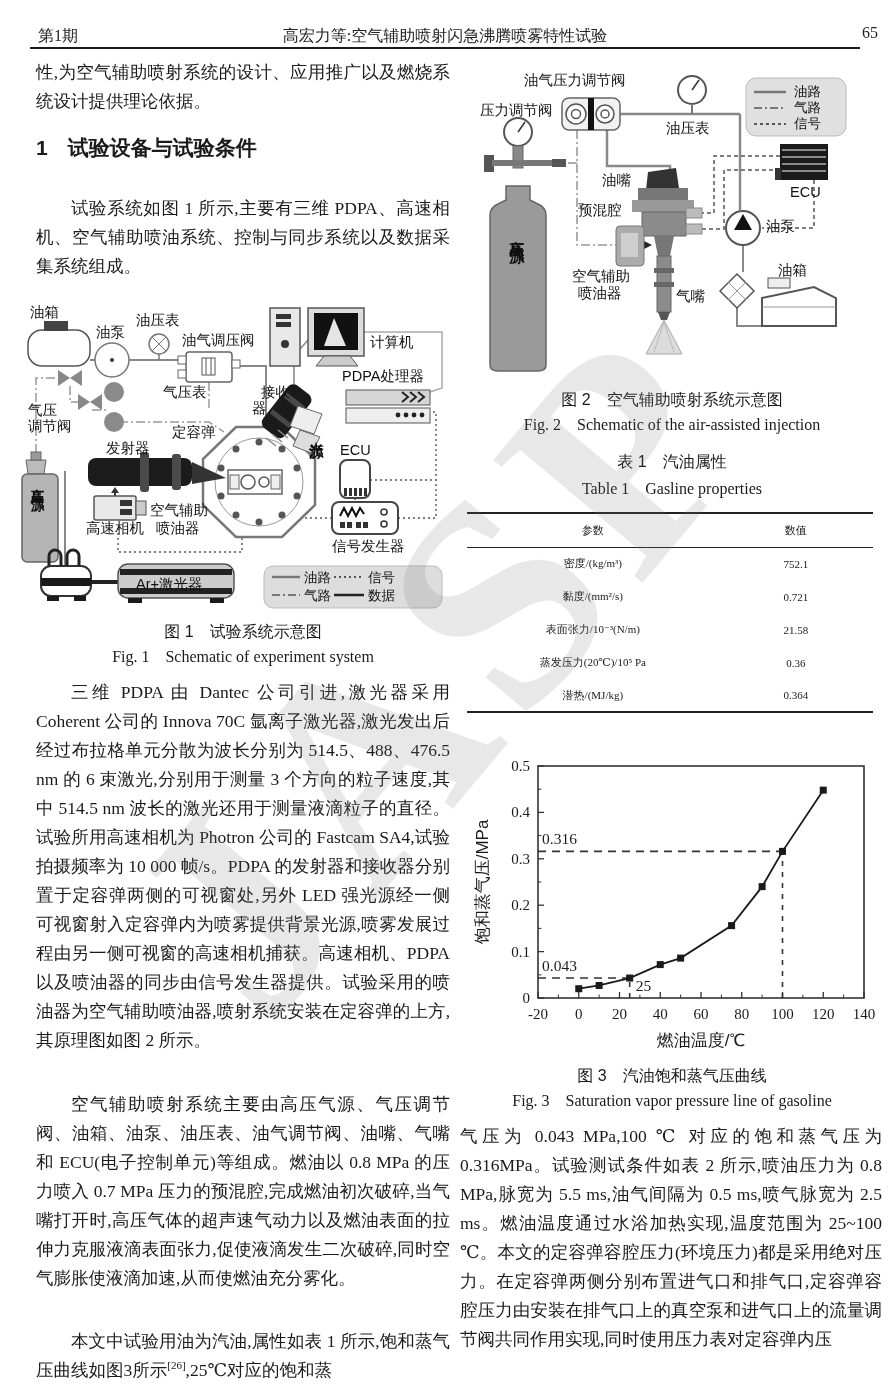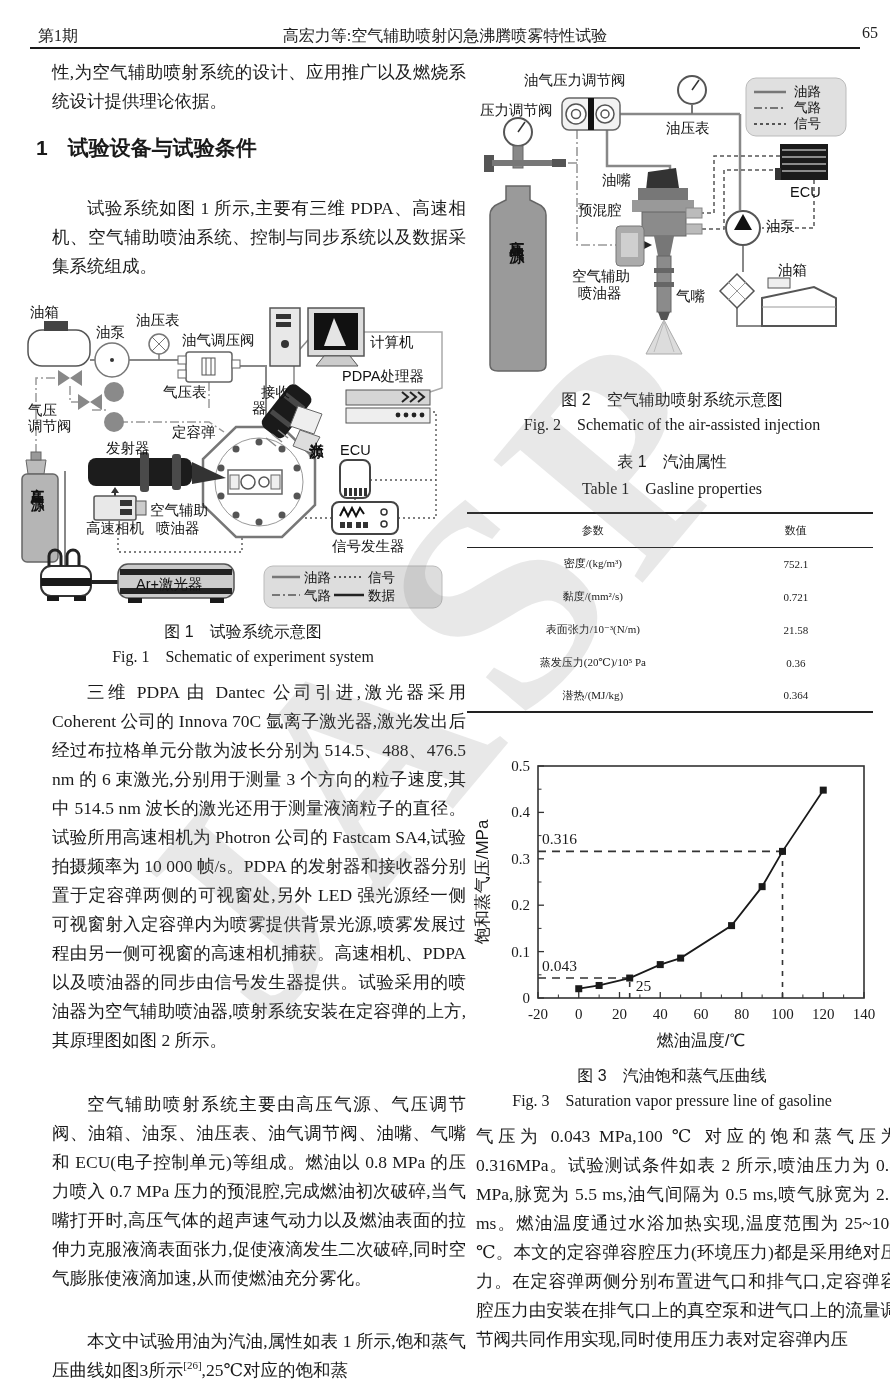--- a/index.html
+++ b/index.html
@@ -3,21 +3,21 @@
 <meta charset="utf-8">
 <style>
   * { margin:0; padding:0; box-sizing:border-box; }
   html,body { width:890px; height:1398px; background:#fff; overflow:hidden;
     font-family:"Liberation Serif","DejaVu Serif",serif; color:#1a1a1a; }
   .abs { position:absolute; }
   
   .hdr { font-size:16px; color:#222; }
   .hdr-rule { height:2px; background:#1a1a1a; }
   
-  .para { width:414px; font-size:17.5px; line-height:29px; text-align:justify;margin-left:16px; }
+  .para { width:414px; font-size:17.5px; line-height:29px; text-align:justify; }
   .para.ind { text-indent:2em; }
   sup.ref { font-size:11px; vertical-align:super; line-height:0; }
   .h1 { font-family:"Liberation Sans","DejaVu Sans",sans-serif; font-size:21px; font-weight:bold; }
   .h1 .num { margin-right:20px; }
   
   .cap { width:420px; text-align:center; font-size:16px; }
   .cap.zh { font-family:"Liberation Sans","DejaVu Sans",sans-serif; }
   .cap.bold { font-weight:normal; }
   
   .figbox { position:absolute; }

